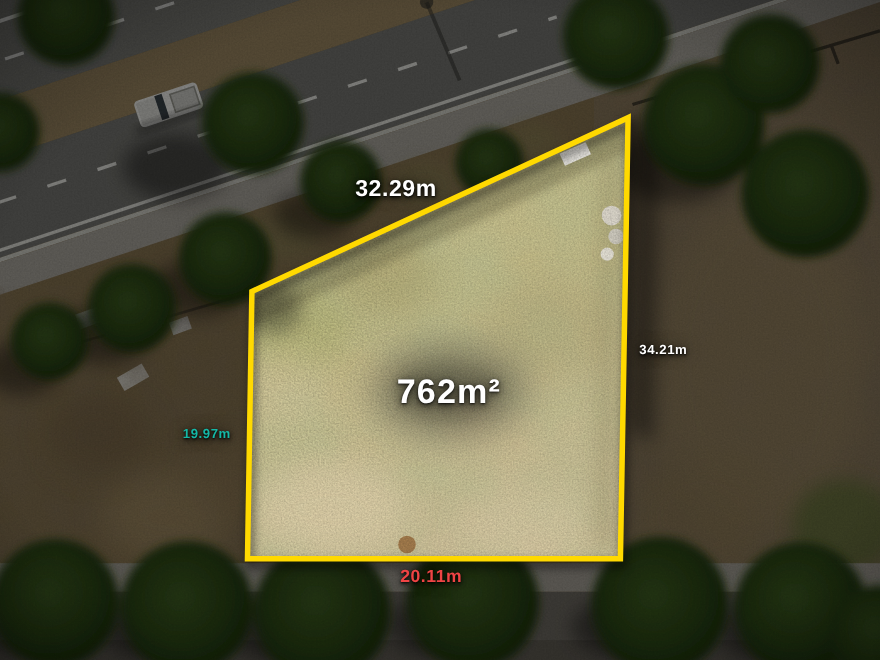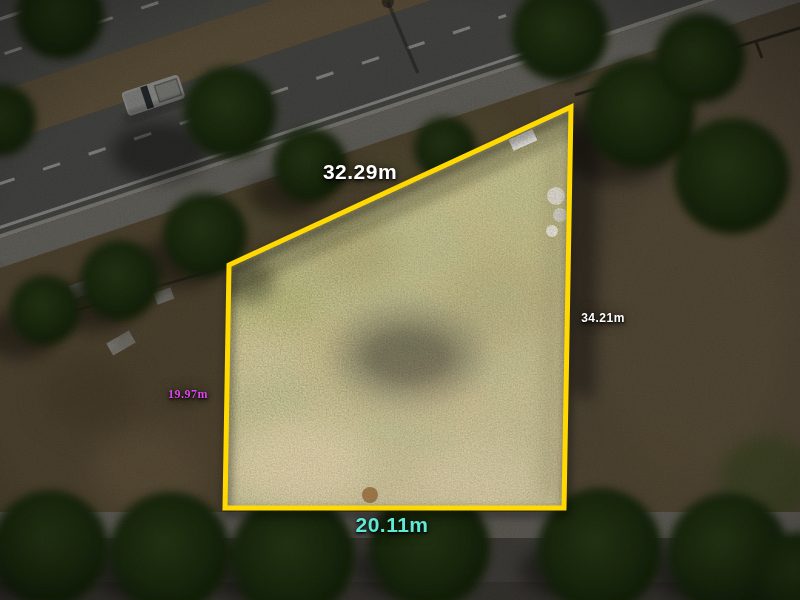--- a/index.html
+++ b/index.html
@@ -205,15 +205,16 @@
   <path d="M0,0 H800 V600 H0 Z M229,265 L571,107 L564,508 L225,508 Z" fill="#000" opacity="0.45" fill-rule="evenodd"></path>
   <rect x="0" y="0" width="800" height="600" fill="url(#vig)"></rect>
   <rect x="0" y="0" width="800" height="600" filter="url(#grain)" opacity="0.10"></rect>
 
   <path d="M229,265 L571,107 L564,508 L225,508 Z" fill="none" stroke="#000" stroke-width="7" opacity="0.45" transform="translate(2,5)" filter="url(#b4)"></path>
   <path id="lotBoundary" d="M229,265 L571,107 L564,508 L225,508 Z" fill="none" stroke-width="5" stroke-linejoin="miter" stroke="#FFD900"></path>
 </svg>
 
 <div class="dim-label" style="left: 360px; top: 172px; font-size: 21px; color: rgb(255, 255, 255);">32.29m</div>
 <div class="dim-label" style="left: 603px; top: 318px; color: rgb(255, 255, 255);">34.21m</div>
-<div class="dim-label" style="left: 188px; top: 394px; color: #d946ef; font-family: Liberation Serif, serif;">19.97m</div>
-<div class="dim-label" style="left: 392px; top: 525px; font-size: 21px; color: #5eead4;">20.11m</div>
+<div class="dim-label" style="left: 188px; top: 394px; color: #14b8a6;">19.97m</div>
+<div class="dim-label" style="left: 392px; top: 525px; font-size: 16px; color: #ef4444;">20.11m</div>
+<div class="area-label" style="left: 408px; top: 356px; color: rgb(255, 255, 255);">762m²</div>
 </div>
 
 </body></html>

